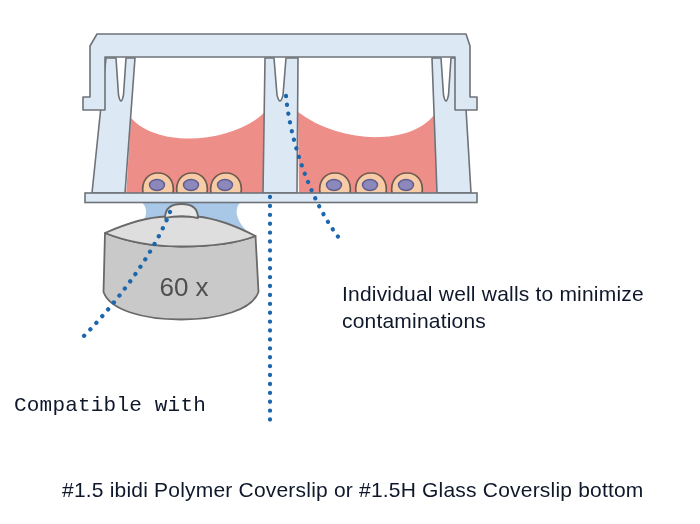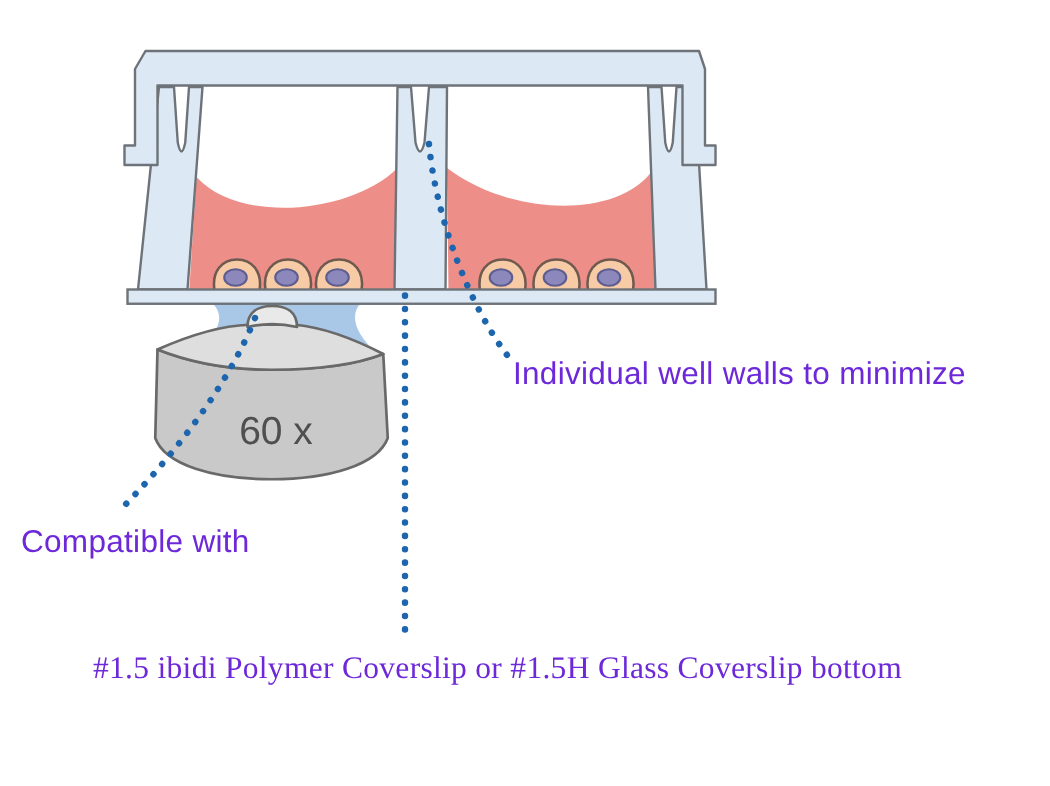--- a/index.html
+++ b/index.html
@@ -6,29 +6,30 @@
   .canvas{
     position:relative;
     width:700px;height:524px;
     background:#ffffff;
     font-family:"Liberation Sans", sans-serif;
     overflow:hidden;
   }
   .diagram-svg{position:absolute;left:0;top:0;}
   .ann{
     position:absolute;
-    color:#6d28d9;
+    color:#0f172a;
     font-size:21px;
     line-height:27px;
     letter-spacing:0.2px;
     white-space:nowrap;
+    margin-top:44px;
   }
   .ann-wellwalls{left:342px;top:236px;}
-  .ann-immersion{left:14px;top:348px;}
-  .ann-coverslip{left:62px;top:432px;font-family:Liberation Serif, serif;}
+  .ann-immersion{left:14px;top:348px;font-family:Liberation Mono, monospace;}
+  .ann-coverslip{left:62px;top:432px;}
 </style>
 </head>
 <body>
 
 <div class="canvas">
 
   <svg class="diagram-svg" width="700" height="524" viewBox="0 0 700 524">
 
     <path fill="#ee8e88" d="M 131,118 C 160,150 235,142 265,112 L 264,196 L 126,196 Z"></path>
     <path fill="#ee8e88" d="M 298,112 C 340,144 410,146 434,115 L 437,196 L 299,196 Z"></path>
@@ -76,20 +77,21 @@
 
     <g fill="none" stroke-width="4.3" stroke-linecap="round" stroke-dasharray="0.1 8.8">
       <path stroke="#1d66ad" d="M 170,212 C 152,258 112,308 80,340"></path>
       <path stroke="#1d66ad" d="M 286,96 C 290,140 310,200 339,238"></path>
       <path stroke="#1d66ad" d="M 270,197 L 270,428"></path>
     </g>
   </svg>
 
   <div class="ann ann-wellwalls">
     <div>Individual well walls to minimize</div>
+    <div>contaminations</div>
   </div>
 
   <div class="ann ann-immersion">
     <div>Compatible with</div>
   </div>
 
   <div class="ann ann-coverslip">
     <div>#1.5 ibidi Polymer Coverslip or #1.5H Glass Coverslip bottom</div>
   </div>
 

